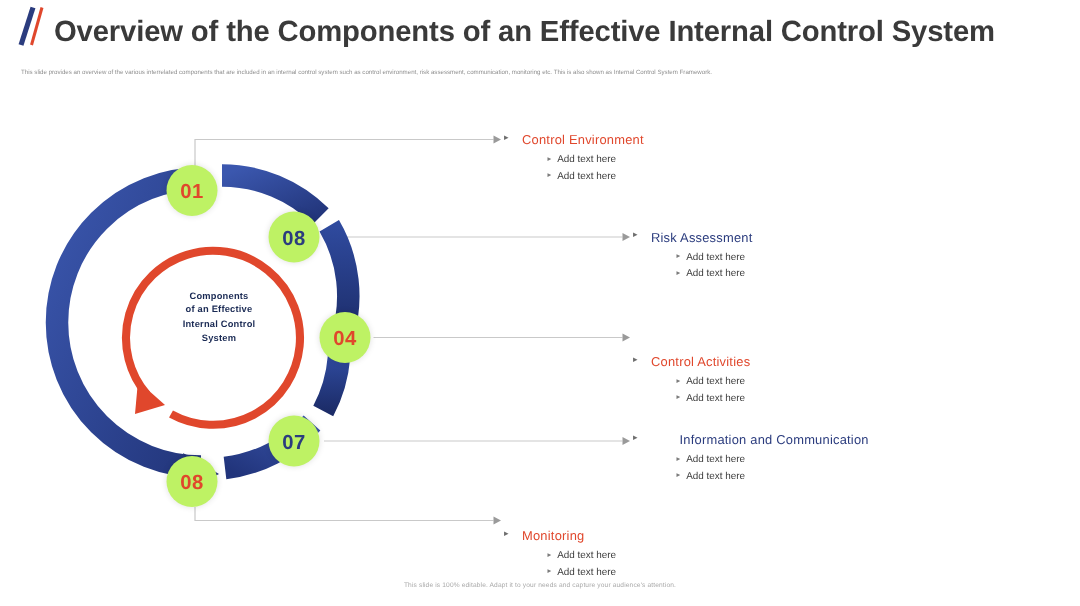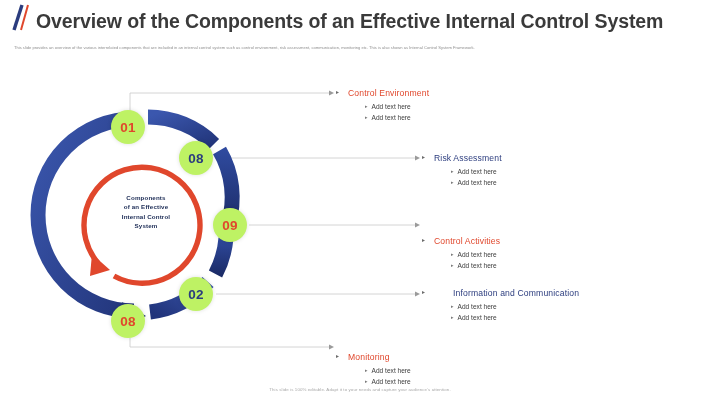--- a/index.html
+++ b/index.html
@@ -222,22 +222,22 @@
   <div class="center-text">
     <div>Components</div>
     <div>of an Effective</div>
     <div>Internal Control</div>
     <div>System</div>
   </div>
 </div>
 
 <div class="num-badge" style="left:111px; top:110px; color:#E0472C;">01</div>
 <div class="num-badge" style="left:179px; top:141px; color:#2B3C7E;">08</div>
-<div class="num-badge" style="left:213px; top:208px; color:#E0472C;">09</div>
-<div class="num-badge" style="left:179px; top:277px; color:#2B3C7E;">02</div>
+<div class="num-badge" style="left:213px; top:208px; color:#E0472C;">04</div>
+<div class="num-badge" style="left:179px; top:277px; color:#2B3C7E;">07</div>
 <div class="num-badge" style="left:111px; top:304px; color:#E0472C;">08</div>
 
 <div class="item" style="left:348px; top:88px;">
   <div style="position:relative;">
     <span class="title-arrow">▸</span>
     <div class="item-title" style="color:#E0472C;">Control Environment</div>
   </div>
   <div class="item-bullets">
     <div class="bullet-row">
       <span class="bullet-arrow">▸</span>

